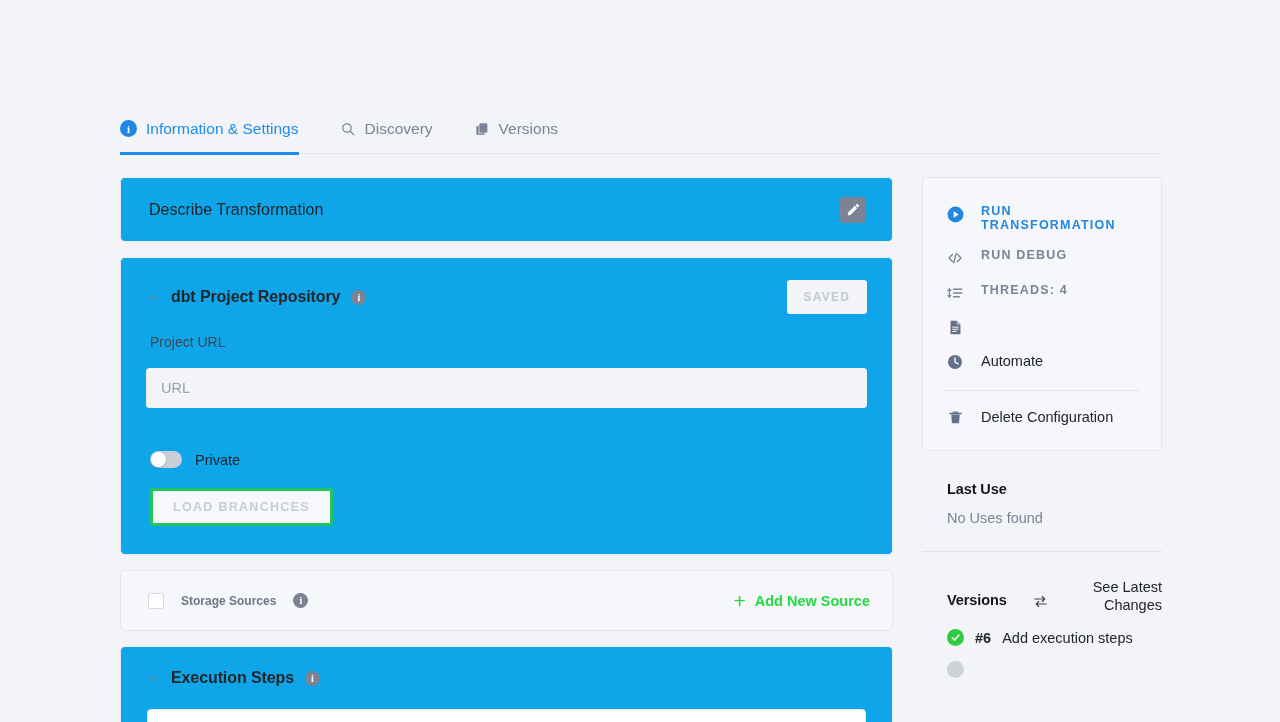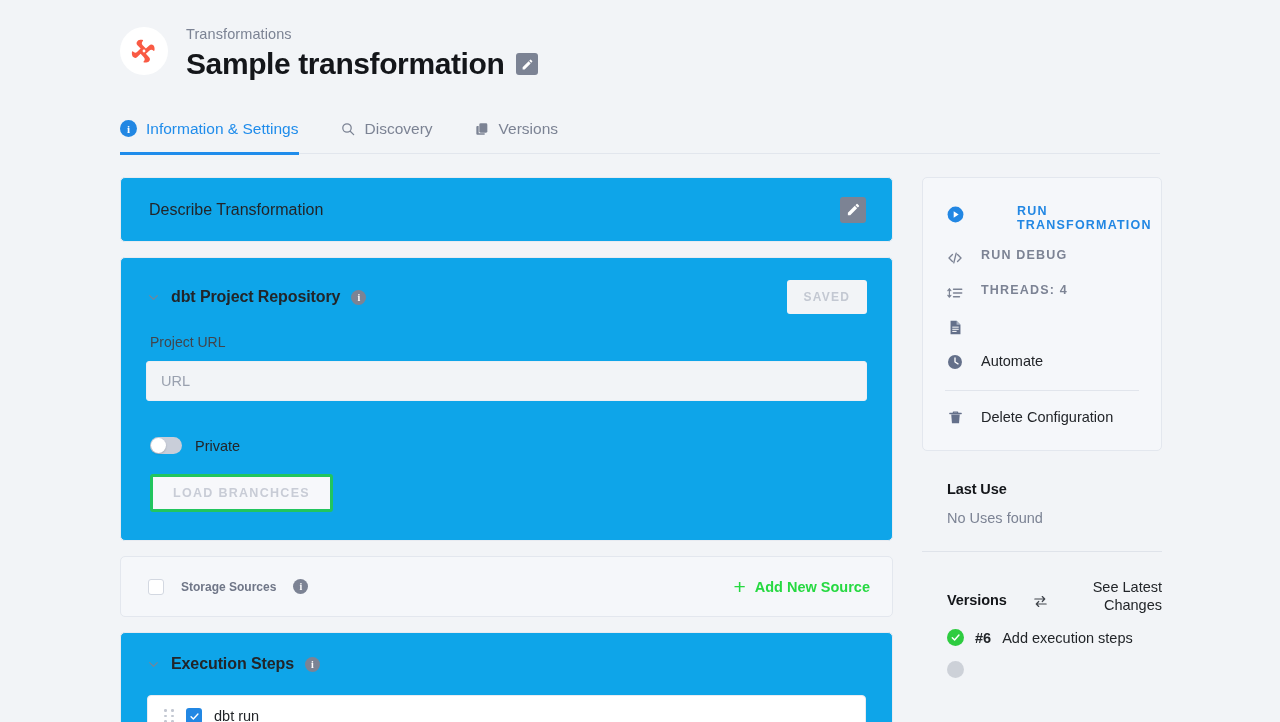--- a/index.html
+++ b/index.html
@@ -183,21 +183,21 @@
     padding: 10px 17px;
     border-radius: 3px;
   }
 
   .field-label {
     font-size: 14px;
     color: #41454d;
     padding: 20px 25px 7px 29px;
   }
   .text-input {
-    margin: 4px 25px;
+    margin: 11px 25px;
     height: 40px;
     background: #f2f4f7;
     border: 1px solid #eceff4;
     border-radius: 3px;
     display: flex;
     align-items: center;
     padding: 0 14px;
     font-size: 14.5px;
     color: #9aa1af;
     cursor: text;
@@ -340,21 +340,21 @@
     justify-content: center;
     flex: none;
     margin-top: 1px;
   }
   .act .lbl-caps {
     font-size: 12.5px;
     font-weight: 700;
     letter-spacing: 1.2px;
     line-height: 14px;
   }
-  .act.primary .lbl-caps { color: #2287e3; margin-left: 36px; }
+  .act.primary .lbl-caps { color: #2287e3; }
   .act.muted .lbl-caps { color: #7c8394; }
   .act .lbl {
     font-size: 14.5px;
     color: #222529;
     line-height: 18px;
   }
   .act .lbl.dim { color: #7c8394; }
   .act-divider {
     height: 1px;
     background: #e1e5ec;
@@ -413,39 +413,20 @@
     flex: none;
   }
   .ver-check.grey { background: #aeb4c0; }
   .ver-num { font-weight: 700; }
 </style>
 </head>
 <body>
 
 <div class="page">
 
-  <div class="header">
-    <div class="app-logo">
-      <svg width="30" height="30" viewBox="0 0 32 32" aria-hidden="true">
-        <path d="M9.2 5.2c-1.5 1.5-1.5 3.2-.2 4.6l3.4 3.6-3.6 3.4c-1.4 1.3-3.1 1.3-4.6-.2 -1.5-1.5-1.5 4.1 0 5.6 1.5 1.5 3.2 1.5 4.6.2l3.6-3.4 3.4 3.6c1.3 1.4 1.3 3.1-.2 4.6 -1.5 1.5 4.1 1.5 5.6 0 1.5-1.5 1.5-3.2.2-4.6l-3.4-3.6 3.6-3.4c1.4-1.3 3.1-1.3 4.6.2 1.5 1.5 1.5-4.1 0-5.6 -1.5-1.5-3.2-1.5-4.6-.2l-3.6 3.4 -3.4-3.6c-1.3-1.4-1.3-3.1.2-4.6 1.5-1.5-4.1-1.5-5.6 0z" fill="#f95a44"></path>
-        <circle cx="16" cy="16" r="1.5" fill="#ffffff"></circle>
-      </svg>
-    </div>
-    <div class="header-text">
-      <div class="breadcrumb">Transformations</div>
-      <div class="title-row">
-        <div class="page-title">Sample transformation</div>
-        <div class="edit-chip">
-          <svg width="13" height="13" viewBox="0 0 24 24" aria-hidden="true">
-            <path d="M3 17.25V21h3.75L17.81 9.94l-3.75-3.75L3 17.25zM20.71 7.04a1 1 0 000-1.41l-2.34-2.34a1 1 0 00-1.41 0l-1.83 1.83 3.75 3.75 1.83-1.83z" fill="#ffffff"></path>
-          </svg>
-        </div>
-      </div>
-    </div>
-  </div>
 
   <div class="tabs">
 
     <div class="tab active">
       <span class="ic">
         <span class="info-dot">i</span>
       </span>
       <span>Information &amp; Settings</span>
     </div>
 

